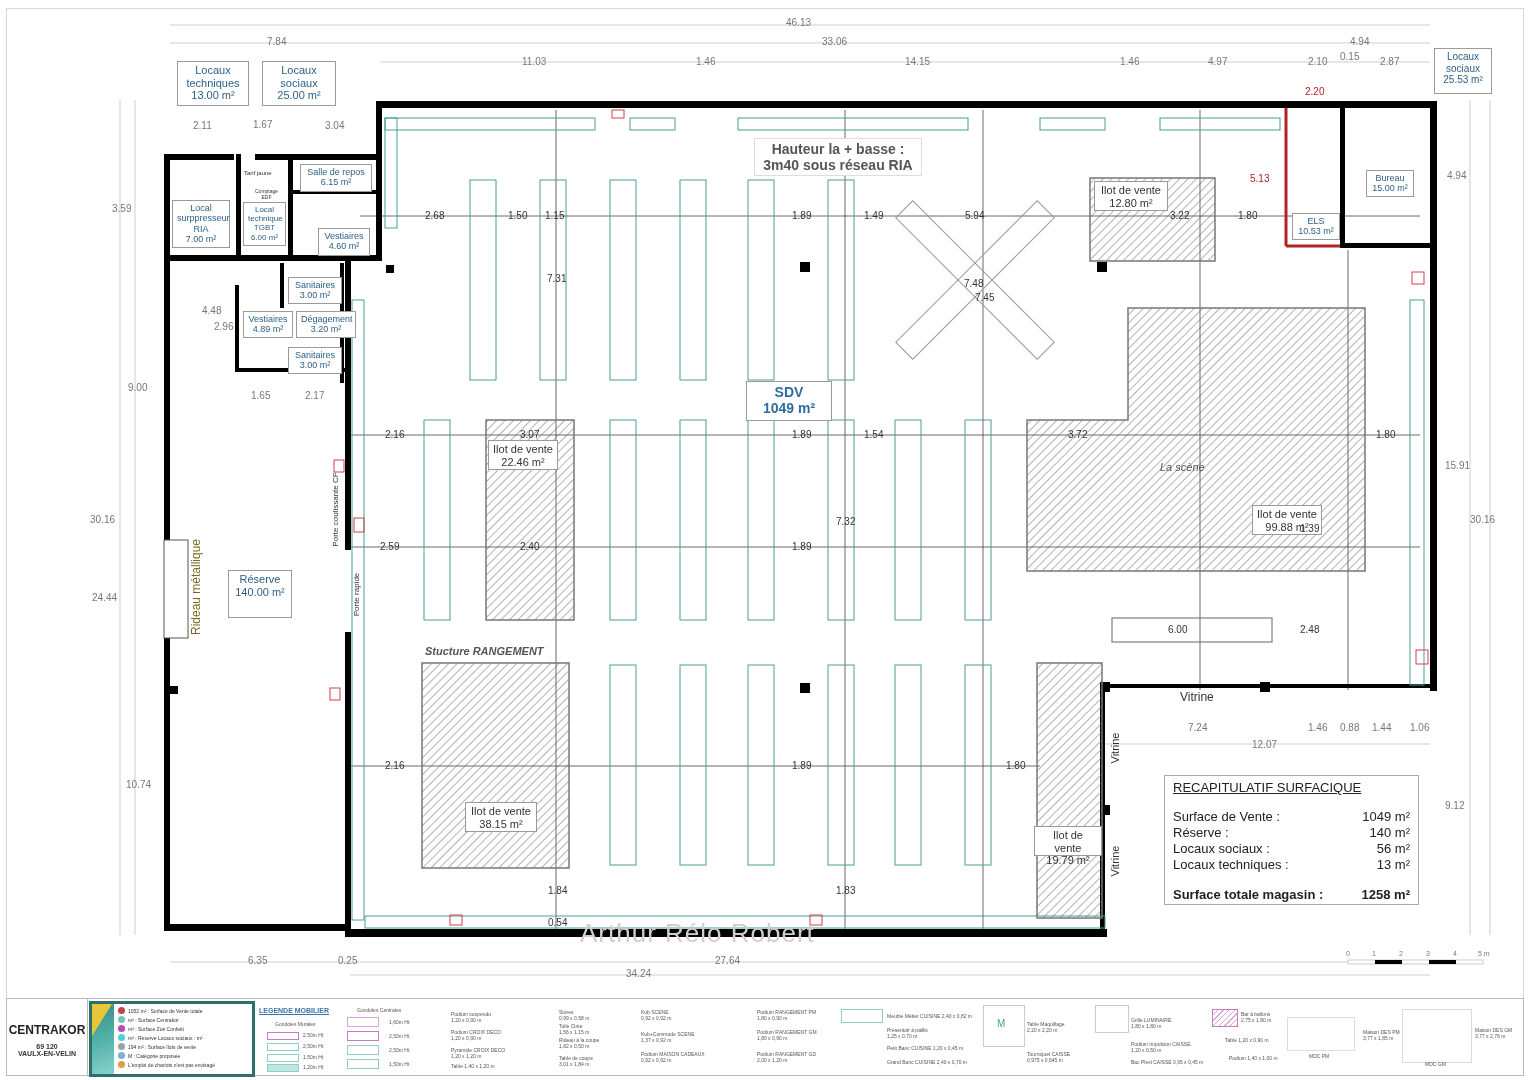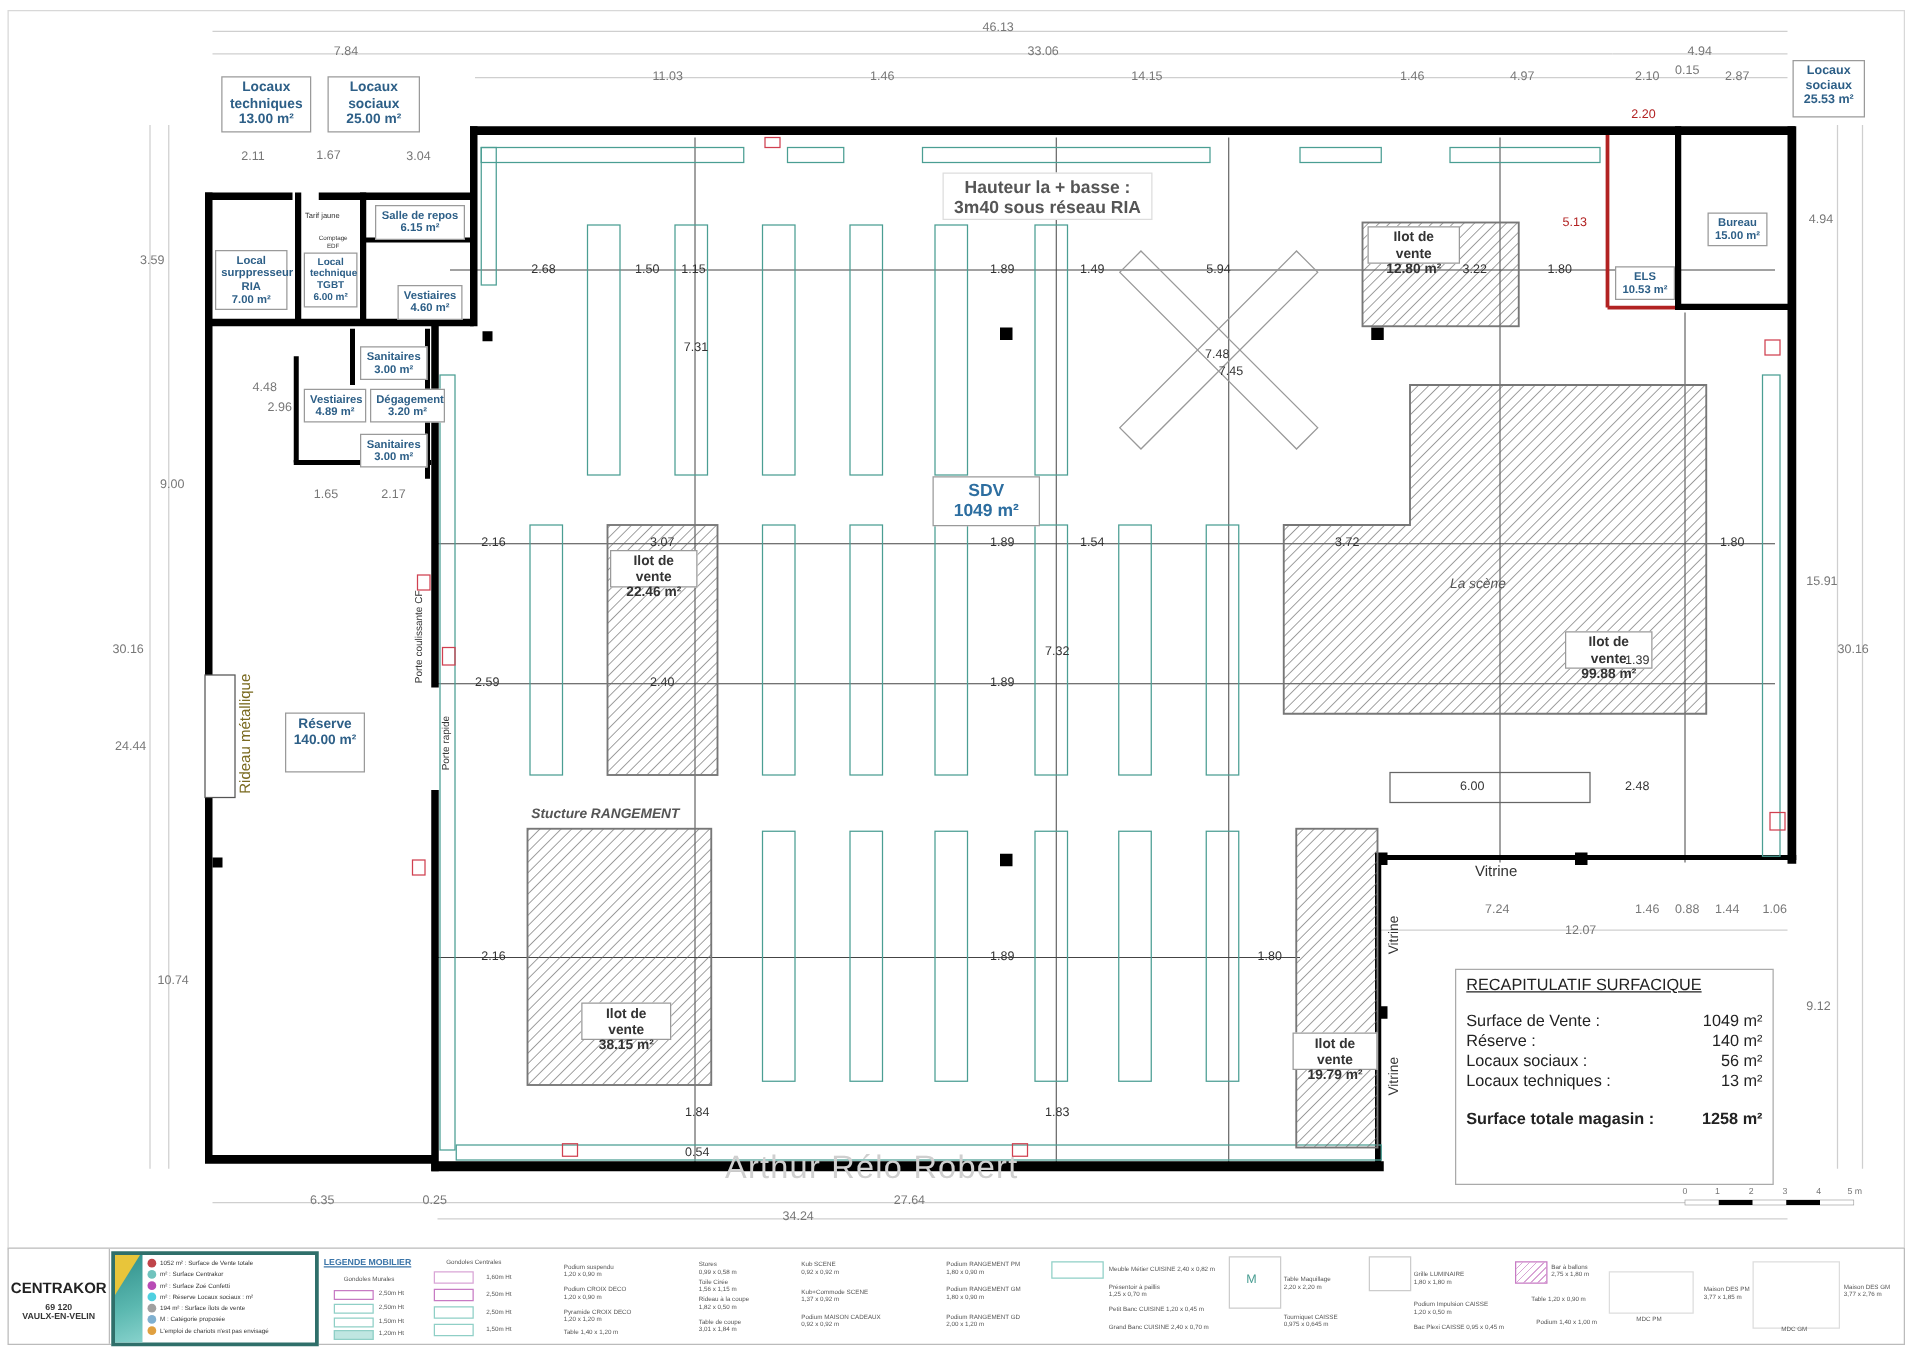--- a/index.html
+++ b/index.html
@@ -1,23 +1,23 @@
 <!DOCTYPE html>
 <html><head>
 <meta charset="utf-8">
 <style>
   html,body{margin:0;padding:0;background:#fff;}
   body{width:1529px;height:1080px;position:relative;overflow:hidden;font-family:"Liberation Sans",sans-serif;}
   .sheet{position:absolute;left:6px;top:8px;width:1516px;height:990px;border:1px solid #d8d8d8;}
   svg.plan{position:absolute;left:0;top:0;}
-  .lbl{position:absolute;border:1.5px solid #9a9a9a;background:#fff;color:#2d5f87;text-align:center;line-height:1.15;padding:2px 4px;box-sizing:border-box;font-weight:bold;}
+  .lbl{position:absolute;border:1.5px solid #9a9a9a;background:#fff;color:#2d5f87;text-align:center;line-height:1.15;padding:2px 4px;box-sizing:border-box;}
   .lbl.dark{color:#333;}
   .dim{position:absolute;font-size:10px;color:#777;white-space:nowrap;}
   .dim.k{color:#333;}
-  .recap{position:absolute;left:1164px;top:775px;width:255px;height:173px;border:1.5px solid #aaa;background:#fff;padding:4px 8px;box-sizing:border-box;color:#222;}
+  .recap{position:absolute;left:1164px;top:775px;width:255px;height:130px;border:1.5px solid #aaa;background:#fff;padding:4px 8px;box-sizing:border-box;color:#222;}
   .recap .t{font-size:13px;text-decoration:underline;margin-bottom:14px;}
   .recap .row{display:flex;justify-content:space-between;font-size:13px;line-height:16px;}
   .recap .tot{margin-top:14px;font-weight:bold;}
   .legend{position:absolute;left:6px;top:998px;width:1516px;height:76px;border:1px solid #bbb;background:#fff;}
   .brand{position:absolute;left:0;top:0;width:80px;height:76px;border-right:1px solid #bbb;text-align:center;}
   .brand .n{font-weight:bold;font-size:12px;margin-top:24px;color:#222;}
   .brand .s{font-size:7px;font-weight:bold;color:#333;}
   .keybox{position:absolute;left:82px;top:2px;width:160px;height:70px;border:3px solid #2f6f6a;background:#fff;}
   .keybox .tri{position:absolute;left:0;top:0;width:0;height:0;border-top:32px solid #e8c53a;border-right:20px solid transparent;}
   .keybox .band{position:absolute;left:0;top:0;width:22px;height:70px;background:linear-gradient(160deg,#2f8f8a 0%,#5bb8b0 60%,#87d2cc 100%);}

